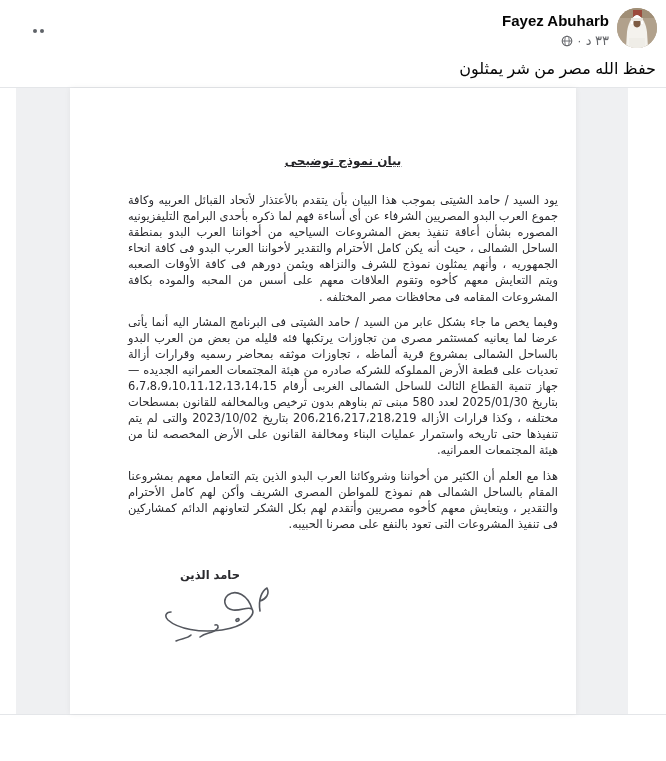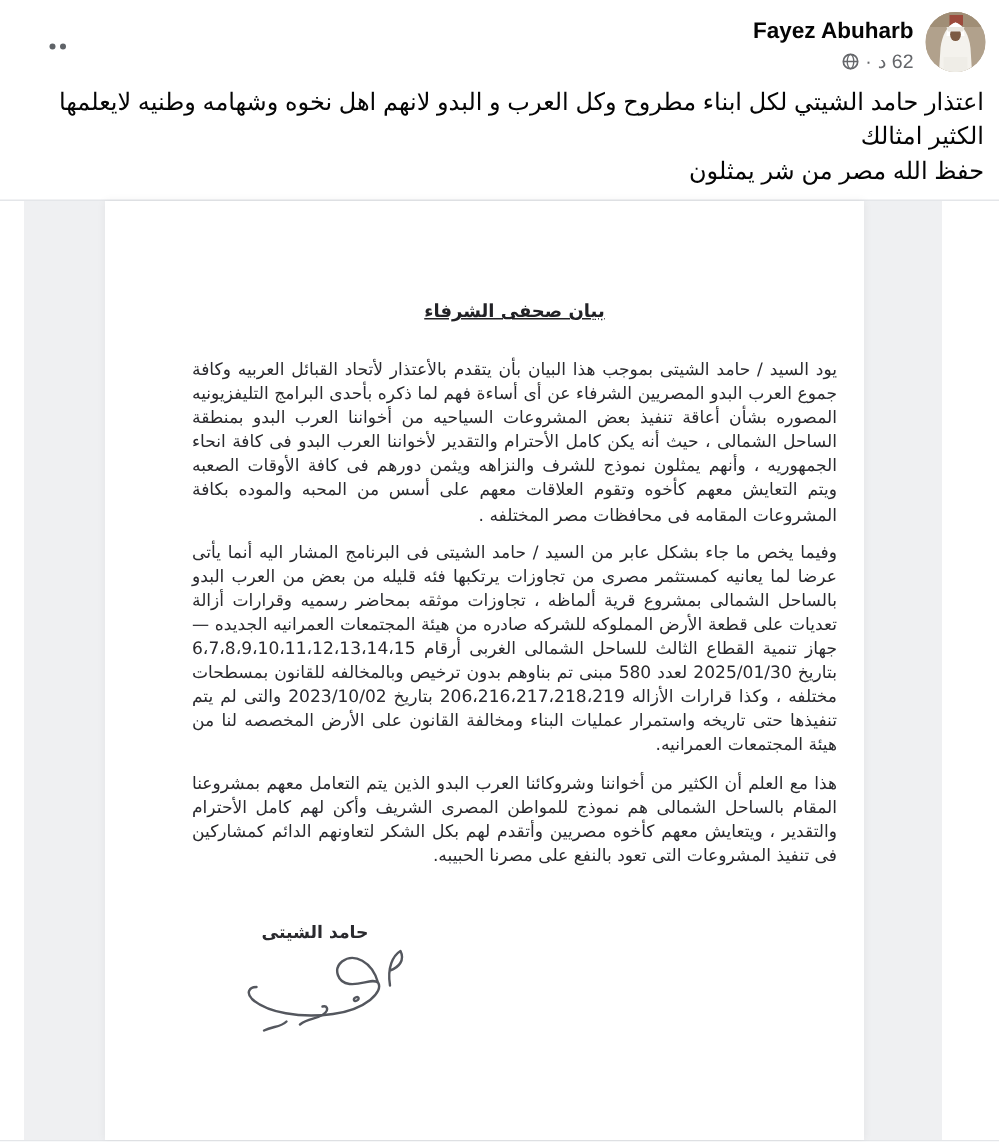--- a/index.html
+++ b/index.html
@@ -75,49 +75,48 @@
       <path d="M20 7 C14 9 11 16 10 24 L9 40 L31 40 L30 24 C29 16 26 9 20 7 Z" fill="#f4f2ed"></path>
       <path d="M20 7 C16 8 14 12 14 16 L26 16 C26 12 24 8 20 7 Z" fill="#ffffff"></path>
       <ellipse cx="20" cy="15" rx="3.6" ry="4.4" fill="#7d5b43"></ellipse>
       <path d="M14 10 L26 10 L25 13 L15 13 Z" fill="#e9e6df"></path>
       <rect x="12" y="30" width="16" height="10" fill="#efede7"></rect>
     </svg>
   </div>
   <div class="header-info">
     <div class="author-name">Fayez Abuharb</div>
     <div class="post-meta">
-      <span>62 د</span>
+      <span>٣٣ د</span>
       <span>·</span>
       <svg class="globe" viewBox="0 0 16 16">
         <circle cx="8" cy="8" r="6.4" fill="none" stroke="#65676b" stroke-width="1.5"></circle>
         <ellipse cx="8" cy="8" rx="2.9" ry="6.4" fill="none" stroke="#65676b" stroke-width="1.2"></ellipse>
         <line x1="1.6" y1="8" x2="14.4" y2="8" stroke="#65676b" stroke-width="1.2"></line>
       </svg>
     </div>
   </div>
   <div class="more-dots">
       <i></i>
       <i></i>
     </div>
 </div>
 
 <div class="post-text" dir="rtl">
-  <div>اعتذار حامد الشيتي لكل ابناء مطروح وكل العرب و البدو لانهم اهل نخوه وشهامه وطنيه لايعلمها الكثير امثالك</div>
   <div>حفظ الله مصر من شر يمثلون</div>
 </div>
 
 <div class="attachment">
   <div class="scan">
     <div class="paper" dir="rtl">
-      <div class="doc-title">بيان صحفى الشرفاء</div>
+      <div class="doc-title">بيان نموذج توضيحى</div>
       <div class="doc-para">يود السيد / حامد الشيتى بموجب هذا البيان بأن يتقدم بالأعتذار لأتحاد القبائل العربيه وكافة جموع العرب البدو المصريين الشرفاء عن أى أساءة فهم لما ذكره بأحدى البرامج التليفزيونيه المصوره بشأن أعاقة تنفيذ بعض المشروعات السياحيه من أخواننا العرب البدو بمنطقة الساحل الشمالى ، حيث أنه يكن كامل الأحترام والتقدير لأخواننا العرب البدو فى كافة انحاء الجمهوريه ، وأنهم يمثلون نموذج للشرف والنزاهه ويثمن دورهم فى كافة الأوقات الصعبه ويتم التعايش معهم كأخوه وتقوم العلاقات معهم على أسس من المحبه والموده بكافة المشروعات المقامه فى محافظات مصر المختلفه .</div>
       <div class="doc-para">وفيما يخص ما جاء بشكل عابر من السيد / حامد الشيتى فى البرنامج المشار اليه أنما يأتى عرضا لما يعانيه كمستثمر مصرى من تجاوزات يرتكبها فئه قليله من بعض من العرب البدو بالساحل الشمالى بمشروع قرية ألماظه ، تجاوزات موثقه بمحاضر رسميه وقرارات أزالة تعديات على قطعة الأرض المملوكه للشركه صادره من هيئة المجتمعات العمرانيه الجديده — جهاز تنمية القطاع الثالث للساحل الشمالى الغربى أرقام 6،7،8،9،10،11،12،13،14،15 بتاريخ 2025/01/30 لعدد 580 مبنى تم بناوهم بدون ترخيص وبالمخالفه للقانون بمسطحات مختلفه ، وكذا قرارات الأزاله 206،216،217،218،219 بتاريخ 2023/10/02 والتى لم يتم تنفيذها حتى تاريخه واستمرار عمليات البناء ومخالفة القانون على الأرض المخصصه لنا من هيئة المجتمعات العمرانيه.</div>
       <div class="doc-para">هذا مع العلم أن الكثير من أخواننا وشروكائنا العرب البدو الذين يتم التعامل معهم بمشروعنا المقام بالساحل الشمالى هم نموذج للمواطن المصرى الشريف وأكن لهم كامل الأحترام والتقدير ، ويتعايش معهم كأخوه مصريين وأتقدم لهم بكل الشكر لتعاونهم الدائم كمشاركين فى تنفيذ المشروعات التى تعود بالنفع على مصرنا الحبيبه.</div>
       <div class="sig-block">
-        <div class="sig-name">حامد الشيتى</div>
+        <div class="sig-name">حامد الذين</div>
         <svg class="sig-scribble" width="140" height="64" viewBox="0 0 140 64">
           <g fill="none" stroke="#54575e" stroke-width="1.6" stroke-linecap="round" stroke-linejoin="round">
             <path d="M120 26 C118 14 122 6 127 3 C130 9 126 14 120 16"></path>
             <path d="M112 24 C108 10 96 4 88 10 C82 15 85 24 93 25 C101 26 108 21 112 24 C116 30 104 42 82 45 C60 48 38 44 28 35 C24 31 26 27 31 27"></path>
             <path d="M60 52 C66 47 72 49 77 44 C79 42 78 39 75 40"></path>
             <path d="M36 56 C42 53 47 54 51 50"></path>
             <path d="M97 34 C99 33 100 35 98 36 C96 37 95 35 97 34"></path>
           </g>
         </svg>
       </div>

